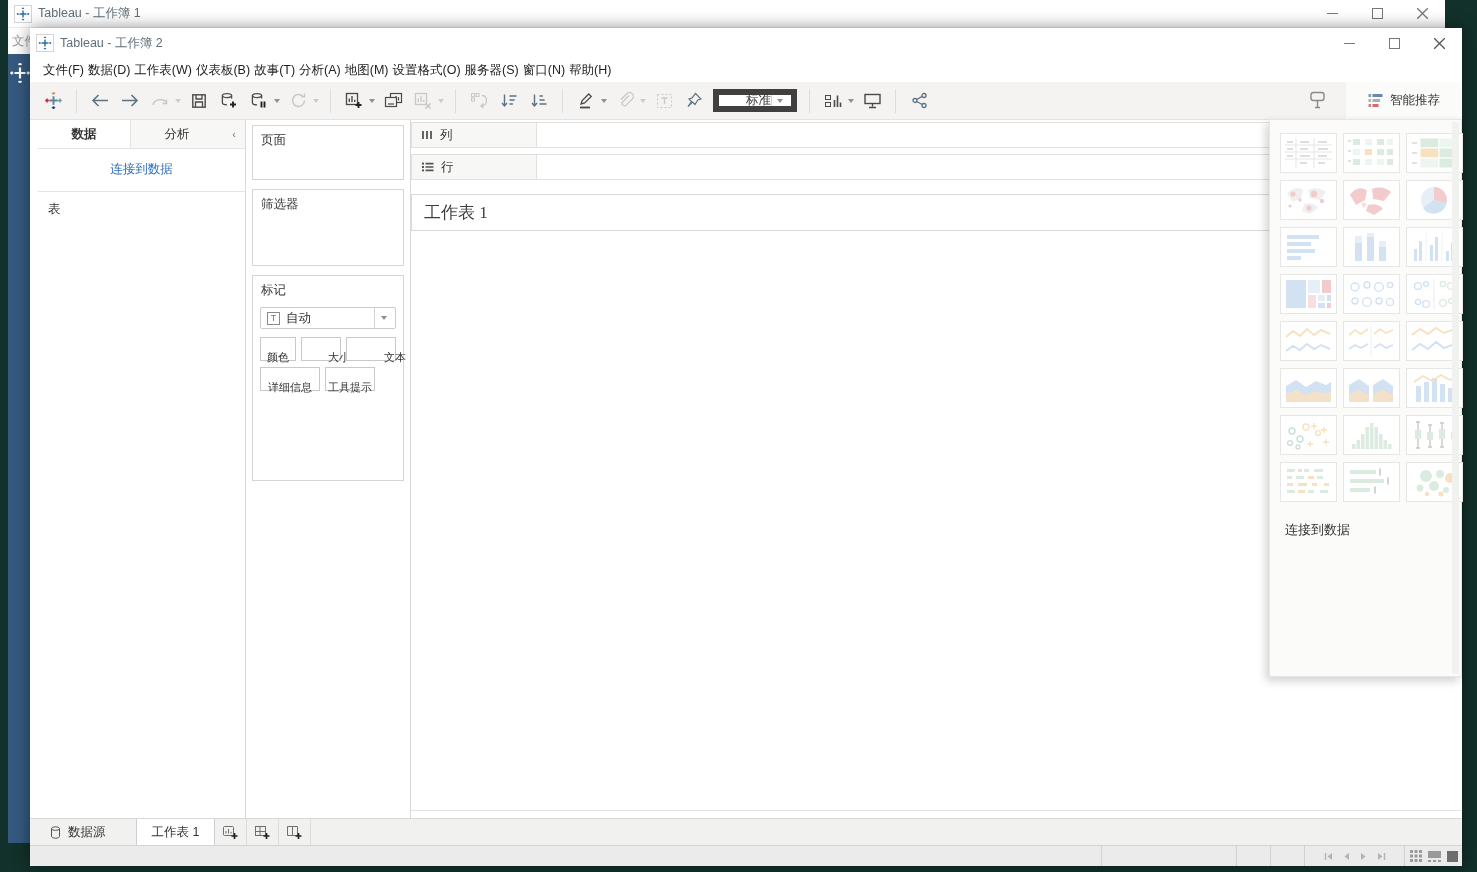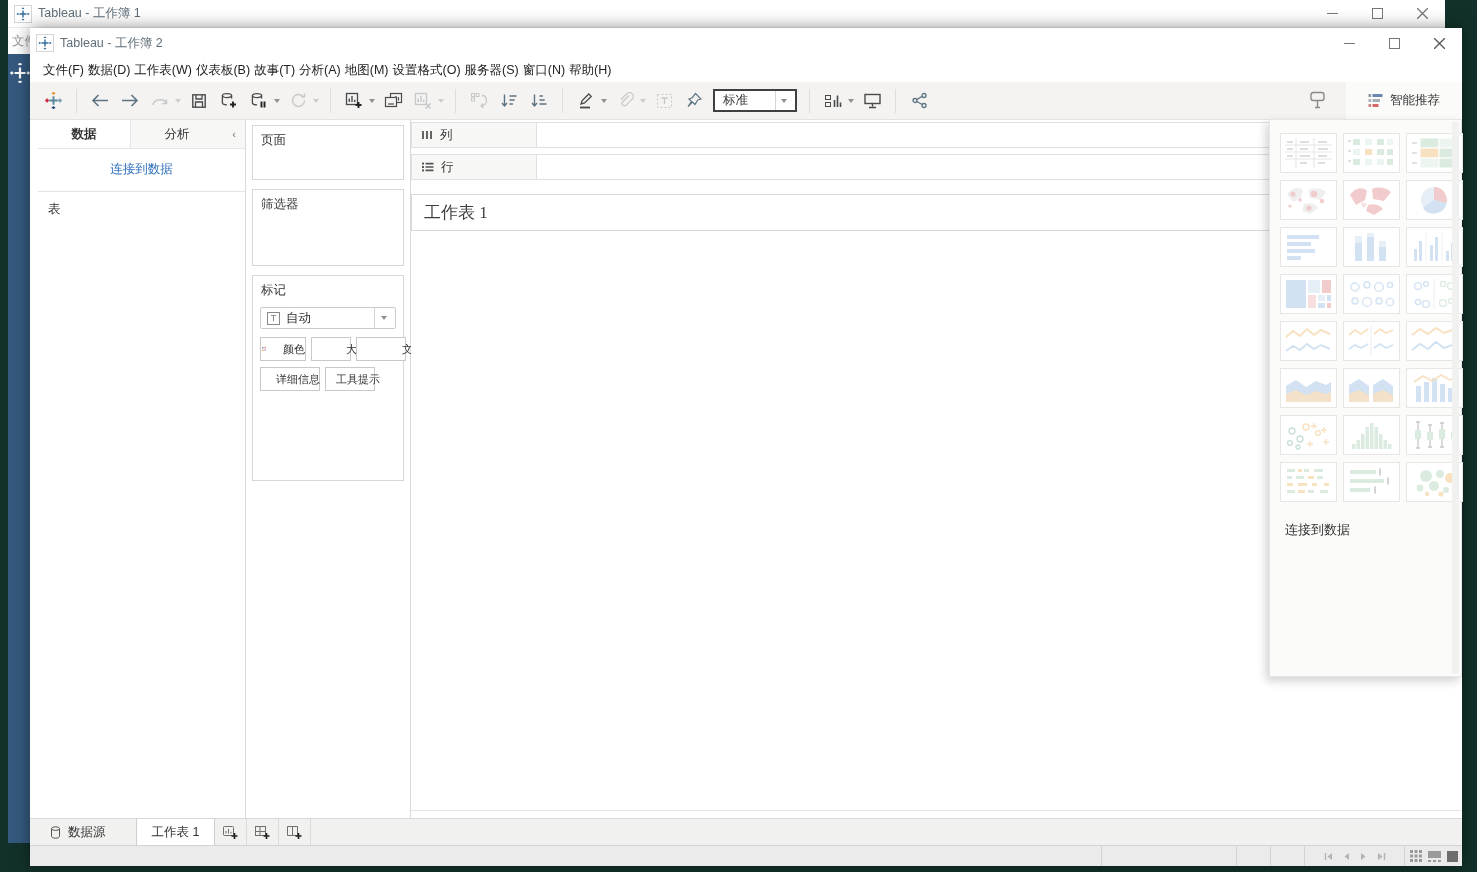--- a/index.html
+++ b/index.html
@@ -25,21 +25,21 @@
   .menubar{height:24px;display:flex;align-items:center;gap:4px;padding-left:13px;background:#fff;}
   .menubar span{color:#222;cursor:default;}
   .toolbar{height:38px;background:#f4f3f2;border-bottom:1px solid #e3e3e3;display:flex;align-items:center;padding-left:8px;}
   .tbtn{height:26px;min-width:24px;display:flex;align-items:center;justify-content:center;margin:0 3px;color:#5d7381;}
   .tbtn.dk{color:#4a4a4a;}
   .tbtn.dis{color:#c8c8c8;}
   .tbtn svg{display:block;}
   .caret{width:0;height:0;border-left:3.5px solid transparent;border-right:3.5px solid transparent;border-top:4px solid #8f8f8f;margin:0 3px 0 0;}
   .caret.dis{border-top-color:#ccc;}
   .tsep{width:1px;height:24px;background:#ddd;margin:0 8px;}
-  .fit-select{height:23px;width:84px;border:2px solid #404040;background:#fff;display:flex;align-items:center;margin:0 4px;}
+  .fit-select{height:23px;width:84px;border:6px solid #404040;background:#fff;display:flex;align-items:center;margin:0 4px;text-align:right;}
   .fit-select .val{flex:1;padding-left:8px;color:#333;}
   .fit-select .dd{width:20px;height:100%;border-left:1px solid #d5d5d5;display:flex;align-items:center;justify-content:center;}
   .showme-btn{margin-left:6px;height:38px;width:116px;background:#fbfbfa;display:flex;align-items:center;justify-content:center;gap:7px;color:#333;}
   .tb-spacer{flex:1;}
 
   
   .content{flex:1;display:flex;position:relative;background:#fff;min-height:0;}
   .datapane{width:216px;border-right:1px solid #d9d9d9;display:flex;flex-direction:column;padding-left:8px;}
   .dp-tabs{height:29px;display:flex;border-bottom:1px solid #e4e4e4;}
   .dp-tab{flex:1;display:flex;align-items:center;justify-content:center;color:#333;}
@@ -54,21 +54,21 @@
   .card{border:1px solid #d6d6d6;background:#fff;margin-bottom:9px;}
   .card .cap{padding:6px 8px;color:#333;}
   .card.pages{height:55px;}
   .card.filters{height:77px;}
   .card.marks{height:206px;}
   .marktype{height:22px;margin:2px 7px 8px;border:1px solid #cbcbcb;border-radius:2px;display:flex;align-items:center;background:#fff;}
   .marktype .ticon{width:13px;height:13px;border:1px solid #8a8a8a;color:#777;font-size:9px;display:flex;align-items:center;justify-content:center;margin:0 6px;}
   .marktype .val{flex:1;color:#333;}
   .marktype .dd{width:21px;height:100%;border-left:1px solid #d5d5d5;display:flex;align-items:center;justify-content:center;}
   .mbrow{display:flex;gap:5px;margin:0 7px 6px;}
-  .mbtn{border:1px solid #c9c9c9;background:#fff;height:24px;display:flex;align-items:center;justify-content:center;gap:16px;}
+  .mbtn{border:1px solid #c9c9c9;background:#fff;height:24px;display:flex;flex-direction:column;align-items:center;justify-content:center;gap:16px;}
   .mbtn .lbl{font-size:11px;color:#333;white-space:nowrap;}
   .w46{width:46px;}.w40{width:40px;padding-left:36px;}.w31{width:31px;padding-left:48px;}.w60{width:60px;}.w50{width:50px;}
 
   .sheetarea{flex:1;display:flex;flex-direction:column;padding:2px 1px 0 0;min-width:0;}
   .shelfrow{height:26px;display:flex;border:1px solid #e0e0e0;margin-bottom:6px;background:#fff;}
   .shelfrow .shelflabel{width:125px;background:#f7f7f6;border-right:1px solid #e0e0e0;display:flex;align-items:center;gap:7px;padding-left:9px;color:#333;}
   .shelfrow .shelffield{flex:1;}
   .sheettitlebox{height:37px;border:1px solid #d9d9d9;margin-top:8px;display:flex;align-items:center;padding-left:12px;font-family:"Liberation Serif","DejaVu Serif",serif;font-size:17px;color:#3f3f3f;}
   .canvas{flex:1;border-bottom:1px solid #e3e3e3;margin-bottom:7px;background:#fff;}
 

